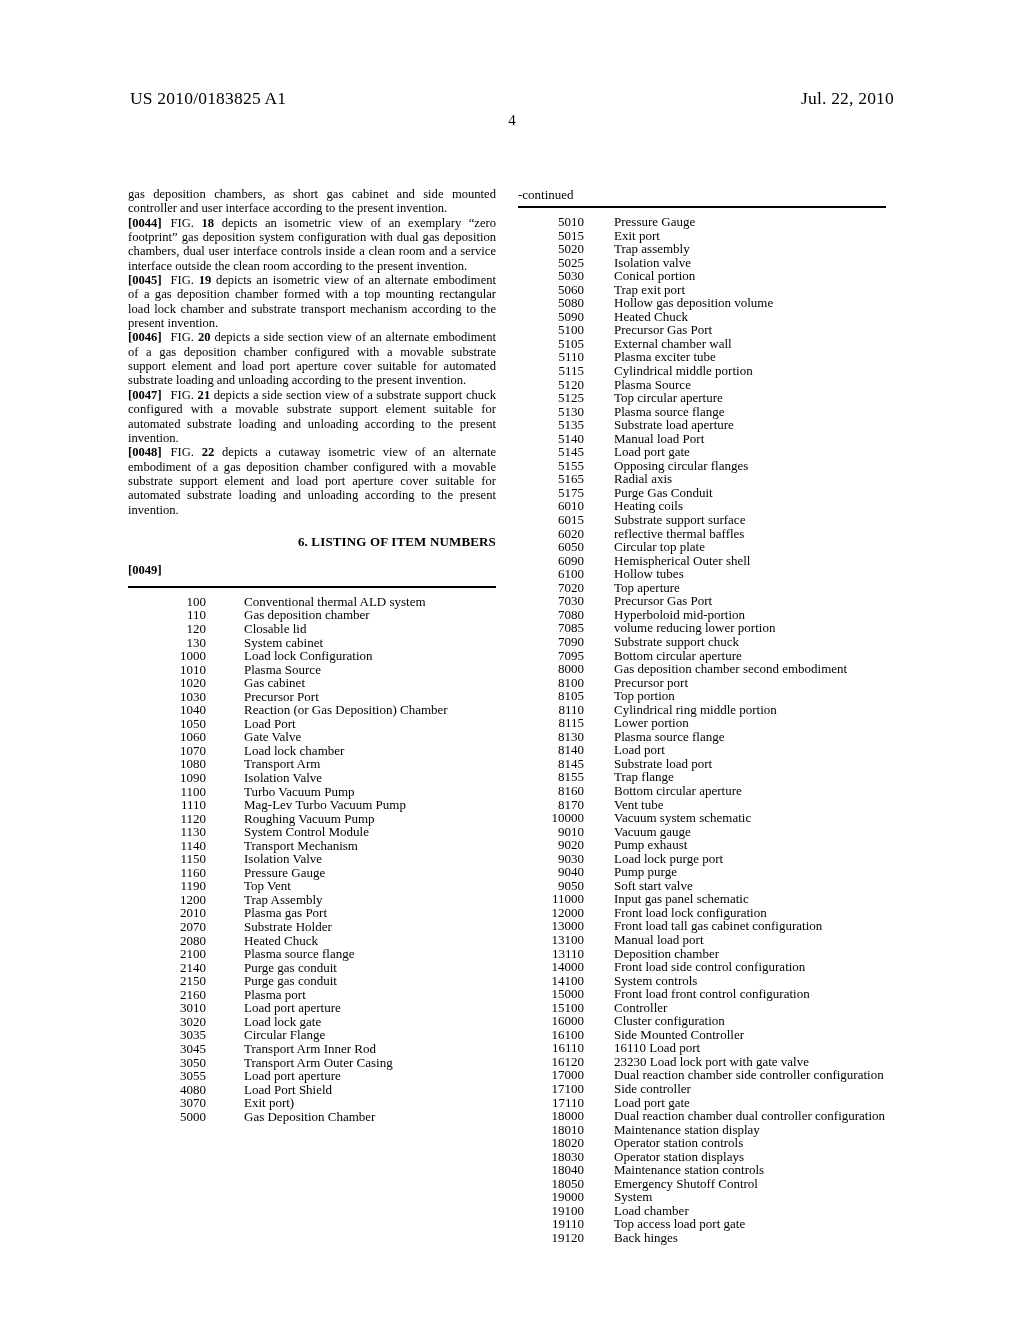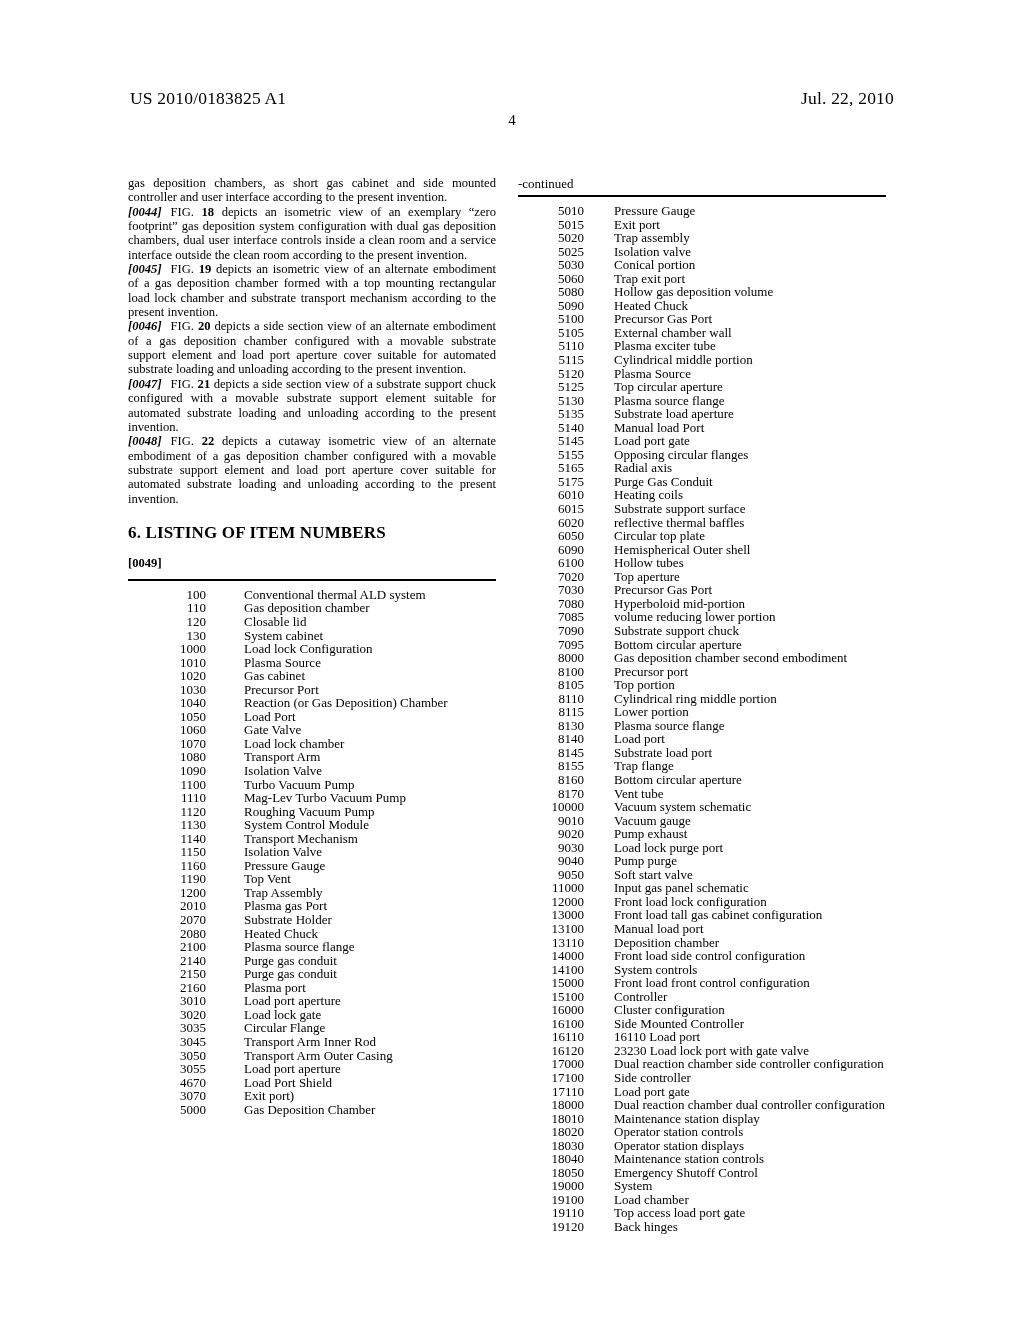--- a/index.html
+++ b/index.html
@@ -44,46 +44,45 @@
     left: 0;
     top: 112px;
     width: 1024px;
     text-align: center;
     font-size: 15px;
   }
 
   
   .col {
     position: absolute;
-    top: 176px;
+    top: 187px;
     width: 368px;
   }
   .col-left  { left: 128px; }
   .col-right { left: 518px; }
 
   .para {
     font-size: 12.6px;
     line-height: 14.35px;
     text-align: justify;
     text-justify: inter-word;
     margin: 0;
     hyphens: manual;
   }
   .para .tag {
     font-weight: bold;
-    font-style: italic;
   }
   .para .figno {
     font-weight: bold;
   }
   .para .gap { display: inline-block; width: 9px; }
 
   .sec-heading {
-    font-size: 17px;
-    text-align: left;
+    font-size: 13px;
+    text-align: right;
     margin: 17px 0 0 0;
     letter-spacing: 0.15px;
   }
 
   .para-tag-only {
     font-size: 12.6px;
     font-weight: bold;
     margin: 13px 0 8px 0;
   }
 
@@ -310,21 +309,21 @@
             </tr>
             <tr>
               <td class="num">3050</td>
               <td class="desc">Transport Arm Outer Casing</td>
             </tr>
             <tr>
               <td class="num">3055</td>
               <td class="desc">Load port aperture</td>
             </tr>
             <tr>
-              <td class="num">4670</td>
+              <td class="num">4080</td>
               <td class="desc">Load Port Shield</td>
             </tr>
             <tr>
               <td class="num">3070</td>
               <td class="desc">Exit port)</td>
             </tr>
             <tr>
               <td class="num">5000</td>
               <td class="desc">Gas Deposition Chamber</td>
             </tr>

